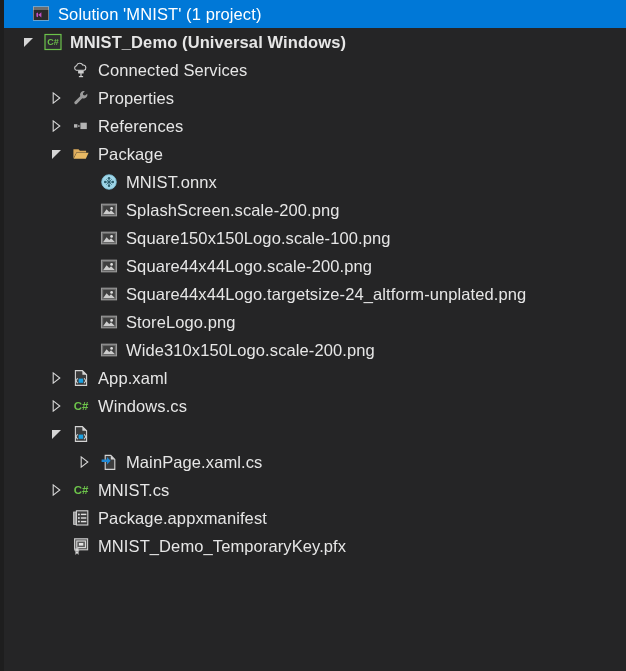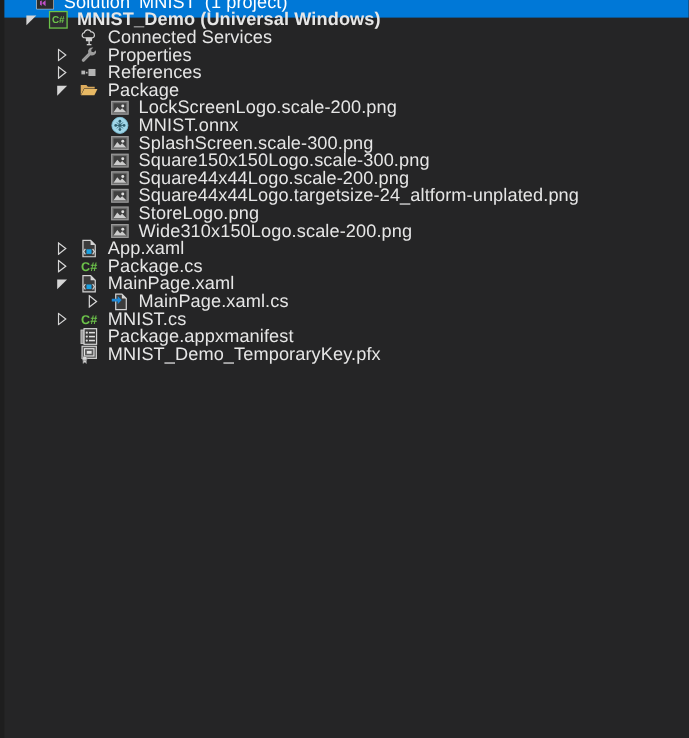--- a/index.html
+++ b/index.html
@@ -10,21 +10,21 @@
     overflow:hidden;
   }
   #root{position:relative;width:626px;height:671px;background:#252526;}
   
   #left-strip{position:absolute;left:0;top:0;width:4px;height:671px;background:#1e1e1e;}
 
   .tree{position:absolute;left:4px;top:0;width:622px;}
 
   .row{
     position:relative;
-    height:16px;
+    height:28px;
     display:flex;
     align-items:flex-end;
     white-space:nowrap;
     color:#e6e6e6;
     font-size:16.5px;
   }
   .row.selected{background:#0078d7;color:#ffffff;width:622px;}
   .row .label{line-height:28px;letter-spacing:0.1px;}
   .row.bold .label{font-weight:bold;}
 
@@ -144,34 +144,20 @@
           </span>
         </div>
         <div class="gap"></div>
         <span class="icon">
           <svg width="18" height="18" viewBox="0 0 18 18" xmlns="http://www.w3.org/2000/svg">
             <path d="M1.4 4.2h5.1l1.4 1.6h6.2v1.6H4.4L1.4 13.6z" fill="#dcab5c"></path>
             <path d="M4.6 7.8h12.0l-2.8 5.9H1.6z" fill="#e8b964"></path>
           </svg>
         </span>
         <span class="label">Package</span>
-      </div>
-      <div class="row">
-        <div class="ind" style="width: 72px;"></div>
-        <div class="exp"></div>
-        <div class="gap"></div>
-        <span class="icon">
-          <svg width="18" height="18" viewBox="0 0 18 18" xmlns="http://www.w3.org/2000/svg">
-            <rect x="1.5" y="3.2" width="15" height="11.6" fill="#6e6e6e" stroke="#9a9a9a" stroke-width="1.1"></rect>
-            <rect x="3.2" y="4.9" width="11.6" height="8.2" fill="#3f3f3f"></rect>
-            <circle cx="11.6" cy="7.4" r="1.35" fill="#e0e0e0"></circle>
-            <path d="M3.2 13.1 L6.6 8.2 L9.2 11.0 L11.1 9.3 L14.8 13.1 Z" fill="#cccccc"></path>
-          </svg>
-        </span>
-        <span class="label">LockScreenLogo.scale-200.png</span>
       </div>
       <div class="row">
         <div class="ind" style="width: 72px;"></div>
         <div class="exp"></div>
         <div class="gap"></div>
         <span class="icon">
           <svg width="18" height="18" viewBox="0 0 18 18" xmlns="http://www.w3.org/2000/svg">
             <circle cx="9" cy="9" r="7.3" fill="#9fd6e8"></circle>
             <circle cx="9" cy="9" r="7.3" fill="none" stroke="#7fc3da" stroke-width="0.8"></circle>
             <g stroke="#2e5f6e" stroke-width="0.8">
@@ -196,35 +182,35 @@
         <div class="exp"></div>
         <div class="gap"></div>
         <span class="icon">
           <svg width="18" height="18" viewBox="0 0 18 18" xmlns="http://www.w3.org/2000/svg">
             <rect x="1.5" y="3.2" width="15" height="11.6" fill="#6e6e6e" stroke="#9a9a9a" stroke-width="1.1"></rect>
             <rect x="3.2" y="4.9" width="11.6" height="8.2" fill="#3f3f3f"></rect>
             <circle cx="11.6" cy="7.4" r="1.35" fill="#e0e0e0"></circle>
             <path d="M3.2 13.1 L6.6 8.2 L9.2 11.0 L11.1 9.3 L14.8 13.1 Z" fill="#cccccc"></path>
           </svg>
         </span>
-        <span class="label">SplashScreen.scale-300.png</span>
-      </div>
-      <div class="row">
-        <div class="ind" style="width: 72px;"></div>
-        <div class="exp"></div>
-        <div class="gap"></div>
-        <span class="icon">
-          <svg width="18" height="18" viewBox="0 0 18 18" xmlns="http://www.w3.org/2000/svg">
-            <rect x="1.5" y="3.2" width="15" height="11.6" fill="#6e6e6e" stroke="#9a9a9a" stroke-width="1.1"></rect>
-            <rect x="3.2" y="4.9" width="11.6" height="8.2" fill="#3f3f3f"></rect>
-            <circle cx="11.6" cy="7.4" r="1.35" fill="#e0e0e0"></circle>
-            <path d="M3.2 13.1 L6.6 8.2 L9.2 11.0 L11.1 9.3 L14.8 13.1 Z" fill="#cccccc"></path>
-          </svg>
-        </span>
-        <span class="label">Square150x150Logo.scale-300.png</span>
+        <span class="label">SplashScreen.scale-200.png</span>
+      </div>
+      <div class="row">
+        <div class="ind" style="width: 72px;"></div>
+        <div class="exp"></div>
+        <div class="gap"></div>
+        <span class="icon">
+          <svg width="18" height="18" viewBox="0 0 18 18" xmlns="http://www.w3.org/2000/svg">
+            <rect x="1.5" y="3.2" width="15" height="11.6" fill="#6e6e6e" stroke="#9a9a9a" stroke-width="1.1"></rect>
+            <rect x="3.2" y="4.9" width="11.6" height="8.2" fill="#3f3f3f"></rect>
+            <circle cx="11.6" cy="7.4" r="1.35" fill="#e0e0e0"></circle>
+            <path d="M3.2 13.1 L6.6 8.2 L9.2 11.0 L11.1 9.3 L14.8 13.1 Z" fill="#cccccc"></path>
+          </svg>
+        </span>
+        <span class="label">Square150x150Logo.scale-100.png</span>
       </div>
       <div class="row">
         <div class="ind" style="width: 72px;"></div>
         <div class="exp"></div>
         <div class="gap"></div>
         <span class="icon">
           <svg width="18" height="18" viewBox="0 0 18 18" xmlns="http://www.w3.org/2000/svg">
             <rect x="1.5" y="3.2" width="15" height="11.6" fill="#6e6e6e" stroke="#9a9a9a" stroke-width="1.1"></rect>
             <rect x="3.2" y="4.9" width="11.6" height="8.2" fill="#3f3f3f"></rect>
             <circle cx="11.6" cy="7.4" r="1.35" fill="#e0e0e0"></circle>
@@ -304,42 +290,41 @@
               <path d="M1.2 0.9 L7.8 6 L1.2 11.1 Z" fill="none" stroke="#d6d6d6" stroke-width="1.1"></path>
             </svg>
           </span>
         </div>
         <div class="gap"></div>
         <span class="icon">
           <svg width="18" height="18" viewBox="0 0 18 18" xmlns="http://www.w3.org/2000/svg">
             <text x="9" y="13.2" font-family="Liberation Sans, sans-serif" font-size="11.5" font-weight="bold" fill="#6cc24a" text-anchor="middle">C#</text>
           </svg>
         </span>
-        <span class="label">Package.cs</span>
+        <span class="label">Windows.cs</span>
       </div>
       <div class="row">
         <div class="ind" style="width: 44px;"></div>
         <div class="exp">
           <span class="tri-solid">
             <svg width="11" height="11" viewBox="0 0 11 11">
               <path d="M1 1 L10 1 L1 10 Z" fill="#d6d6d6"></path>
             </svg>
           </span>
         </div>
         <div class="gap"></div>
         <span class="icon">
           <svg width="18" height="18" viewBox="0 0 18 18" xmlns="http://www.w3.org/2000/svg">
             <path d="M3.4 1.6h7.0l4.2 4.2v10.6H3.4z" fill="#3c3c3c" stroke="#d4d4d4" stroke-width="1.1"></path>
             <path d="M10.4 1.6l4.2 4.2h-4.2z" fill="#d4d4d4"></path>
             <rect x="6.6" y="9.6" width="4.6" height="4.2" fill="#1ba1e2"></rect>
             <path d="M5.6 9.2 L4.0 11.7 L5.6 14.2" fill="none" stroke="#d4d4d4" stroke-width="1.1"></path>
             <path d="M12.2 9.2 L13.8 11.7 L12.2 14.2" fill="none" stroke="#d4d4d4" stroke-width="1.1"></path>
           </svg>
         </span>
-        <span class="label">MainPage.xaml</span>
       </div>
       <div class="row">
         <div class="ind" style="width: 72px;"></div>
         <div class="exp">
           <span class="tri-hollow">
             <svg width="9" height="12" viewBox="0 0 9 12">
               <path d="M1.2 0.9 L7.8 6 L1.2 11.1 Z" fill="none" stroke="#d6d6d6" stroke-width="1.1"></path>
             </svg>
           </span>
         </div>

